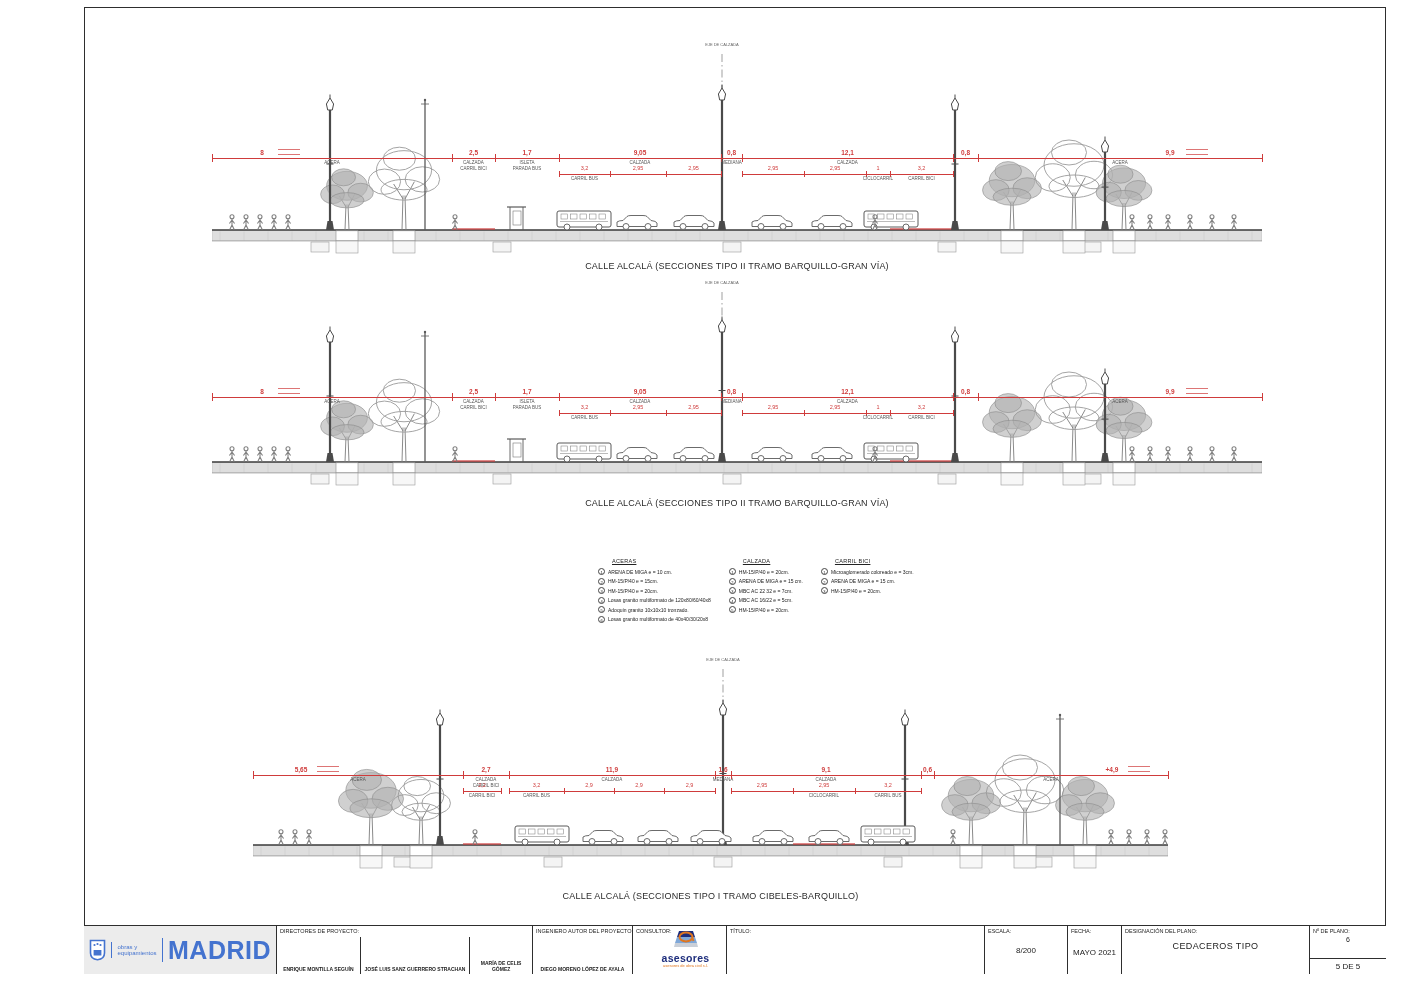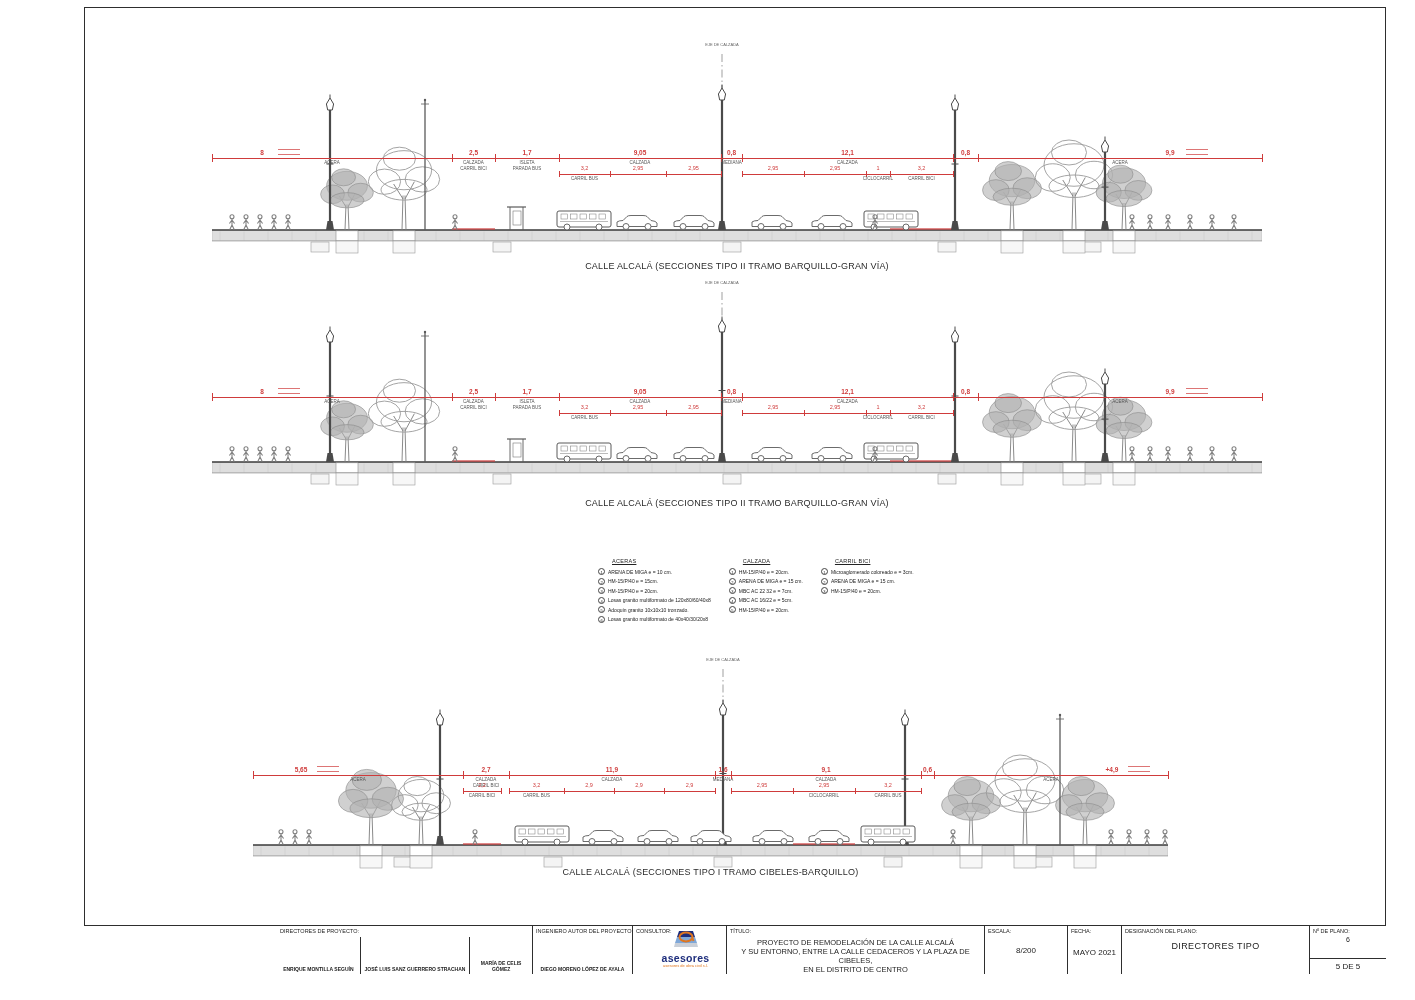--- a/index.html
+++ b/index.html
@@ -879,21 +879,21 @@
       <circle cx="894" cy="176.8" r="2" fill="none" stroke="#808080" stroke-width="1.1"></circle>
       <path d="M894 179 L894 185 M894 180 L891.4 183.5
     M894 180 L896.6 183.5 M894 185 L891.8 189.5
     M894 185 L896.2 189.5" fill="none" stroke="#808080" stroke-width="1.1"></path>
       <circle cx="912" cy="176.8" r="2" fill="none" stroke="#808080" stroke-width="1.1"></circle>
       <path d="M912 179 L912 185 M912 180 L909.4 183.5
     M912 180 L914.6 183.5 M912 185 L909.8 189.5
     M912 185 L914.2 189.5" fill="none" stroke="#808080" stroke-width="1.1"></path>
     </svg>
   <span class="axis-label" style="left:470px">EJE DE CALZADA</span>
-  <div class="caption" style="top:212px">CALLE ALCALÁ (SECCIONES TIPO I  TRAMO CIBELES-BARQUILLO)</div>
+  <div class="caption" style="top:236px">CALLE ALCALÁ (SECCIONES TIPO I  TRAMO CIBELES-BARQUILLO)</div>
 <div class="dim-line" style="left: 0px; top: 120px; width: 210px;"></div>
     <div class="dim-tick" style="left: 0px; top: 116px;"></div>
     <div class="dim-tick" style="left: 210px; top: 116px;"></div>
     <div class="dim-val" style="left: 48px; top: 111px;">5,65</div>
     <div class="dim-label" style="left: 105px; top: 122px;">ACERA</div>
     <div class="dim-note" style="left: 64px; top: 111px;"></div>
     <div class="dim-line" style="left: 210px; top: 120px; width: 46px;"></div>
     <div class="dim-tick" style="left: 210px; top: 116px;"></div>
     <div class="dim-tick" style="left: 256px; top: 116px;"></div>
     <div class="dim-val" style="left: 233px; top: 111px;">2,7</div>
@@ -1025,20 +1025,36 @@
       </div>
       <div class="lg-item">
         <span class="lg-key">3</span>
         <span class="lg-text">HM-15/P/40  e = 20cm.</span>
       </div>
     </div>
   </div>
 
 <div class="titleblock">
 
+  <div class="tb-cell c-logo">
+    <svg width="17" height="22" viewBox="0 0 17 22">
+      <path d="M1.5 1.5 H15.5 V14 Q15.5 20 8.5 20.8 Q1.5 20 1.5 14 Z" fill="#fff" stroke="#4473cf" stroke-width="1.6"></path>
+      <rect x="4.6" y="11" width="7.8" height="5.5" fill="#4473cf"></rect>
+      <circle cx="5.5" cy="6" r="1.1" fill="#4473cf"></circle>
+      <circle cx="8.5" cy="5" r="1.1" fill="#4473cf"></circle>
+      <circle cx="11.5" cy="6" r="1.1" fill="#4473cf"></circle>
+    </svg>
+    <div class="mad-div" style="height:16px"></div>
+    <div>
+      <div class="madrid-small">obras y</div>
+      <div class="madrid-small">equipamientos</div>
+    </div>
+    <div class="mad-div" style="height:24px"></div>
+    <span class="madrid-big">MADRID</span>
+  </div>
 
   <div class="tb-cell c-dir">
     <span class="tb-label">DIRECTORES DE PROYECTO:</span>
     <div class="dir-names">
       <div class="dir-name" style="width:83px">ENRIQUE MONTILLA SEGUÍN</div>
       <div class="dir-name" style="width:110px">JOSÉ LUIS SANZ GUERRERO STRACHAN</div>
       <div class="dir-name" style="width:63px">MARÍA DE CELIS GÓMEZ</div>
     </div>
   </div>
 
@@ -1057,40 +1073,35 @@
         <ellipse cx="15" cy="7" rx="6.5" ry="4.5" fill="none" stroke="#e0761f" stroke-width="2"></ellipse>
         <line x1="21" y1="7" x2="22.5" y2="11" stroke="#e0761f" stroke-width="2"></line>
       </svg>
       <div class="aso-name">asesores</div>
       <div class="aso-sub">asesores de obra civil s.l.</div>
     </div>
   </div>
 
   <div class="tb-cell c-tit">
     <span class="tb-label">TÍTULO:</span>
-    <div class="tb-title">
-      <div>PROYECTO DE REMODELACIÓN DE LA CALLE ALCALÁ</div>
-      <div>Y SU ENTORNO, ENTRE LA CALLE CEDACEROS Y LA PLAZA DE CIBELES,</div>
-      <div>EN EL DISTRITO DE CENTRO</div>
-    </div>
   </div>
 
   <div class="tb-cell c-esc">
     <span class="tb-label">ESCALA:</span>
     <div class="tb-value" style="top:20px;font-size:8px">8/200</div>
   </div>
 
   <div class="tb-cell c-fec">
     <span class="tb-label">FECHA:</span>
     <div class="tb-value" style="top:22px;font-size:8px">MAYO 2021</div>
   </div>
 
   <div class="tb-cell c-des">
     <span class="tb-label">DESIGNACIÓN DEL PLANO:</span>
-    <div class="tb-value" style="top:15px;font-size:9px;letter-spacing:.4px">DIRECTORES TIPO</div>
+    <div class="tb-value" style="top:15px;font-size:9px;letter-spacing:.4px">CEDACEROS TIPO</div>
   </div>
 
   <div class="tb-cell c-num">
     <div class="num-top">
       <span class="tb-label">Nº DE PLANO:</span>
       <div class="tb-value" style="top:10px;font-size:7px">6</div>
     </div>
     <div class="num-bottom">
       <div class="tb-value" style="top:4px;font-size:8px">5 DE 5</div>
     </div>

